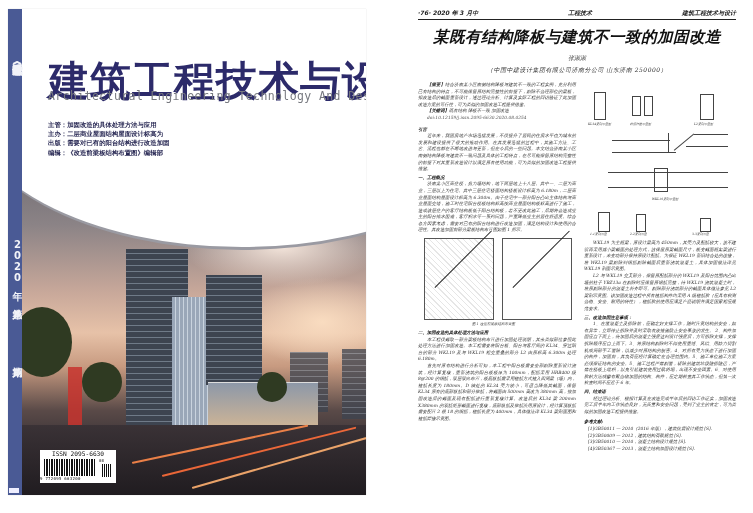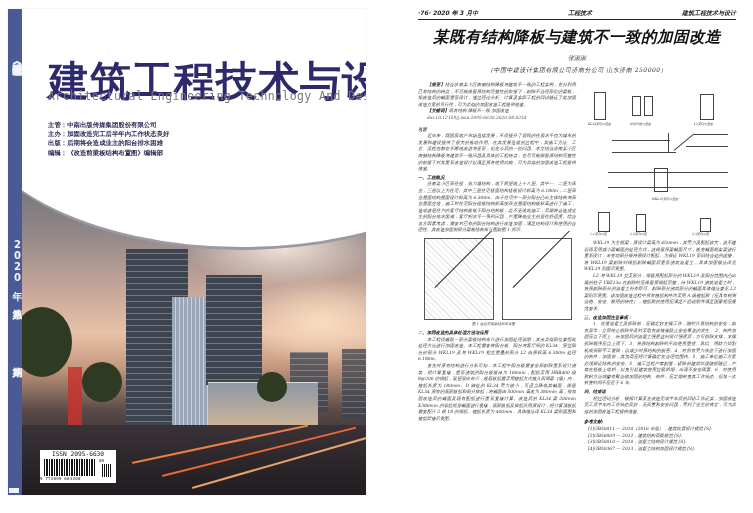--- a/index.html
+++ b/index.html
@@ -64,23 +64,23 @@
     <div class="spine-text" style="top:48px;">《建筑工程技术与设计》导读</div>
     <div class="spine-text" style="top:230px;">2020年</div>
     <div class="spine-text" style="top:292px;">第八卷</div>
     <div class="spine-text" style="top:350px;">第八期</div>
     <div class="spine-corner"></div>
   </div>
 
   <div class="cover-title">建筑工程技术与设计</div>
   <div class="cover-subtitle">Architectural Engineering Technology And Design</div>
   <div class="publisher-block">
-    <div>主管：中南出版传媒集团股份有限公司</div>
-    <div>主办：加固改造完工后半年内工作状态良好</div>
-    <div>出版：后期将会造成业主的阳台排水困难</div>
+    <div>主管：加固改造的具体处理方法与应用</div>
+    <div>主办：二层商业屋面结构屋面设计标高为</div>
+    <div>出版：需要对已有的阳台结构进行改造加固</div>
     <div>编辑：《改造前梁板结构布置图》编辑部</div>
   </div>
 
   <div class="cover-photo">
     <div class="cloud1"></div>
     <div class="cloud2"></div>
     <div class="photo-arc"></div>
 
     <div class="bld" style="left:104px;top:92px;width:62px;height:190px;"></div>
     <div class="bld glass" style="left:150px;top:140px;width:36px;height:150px;"></div>

